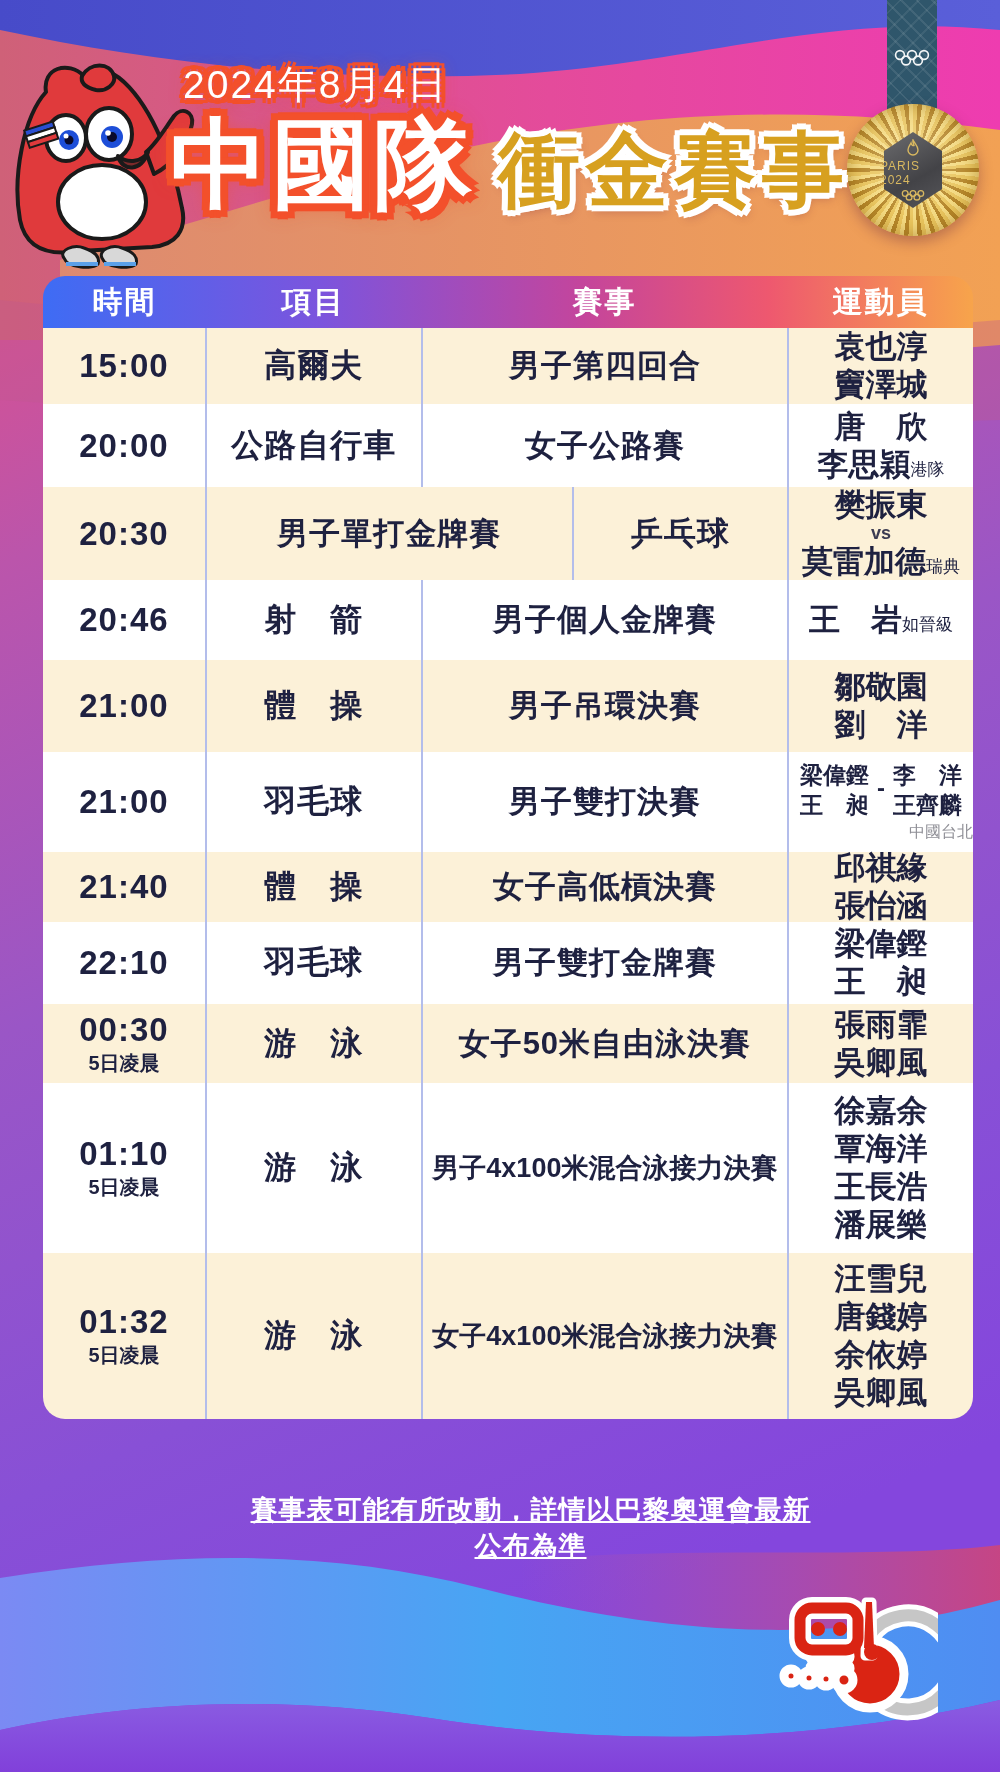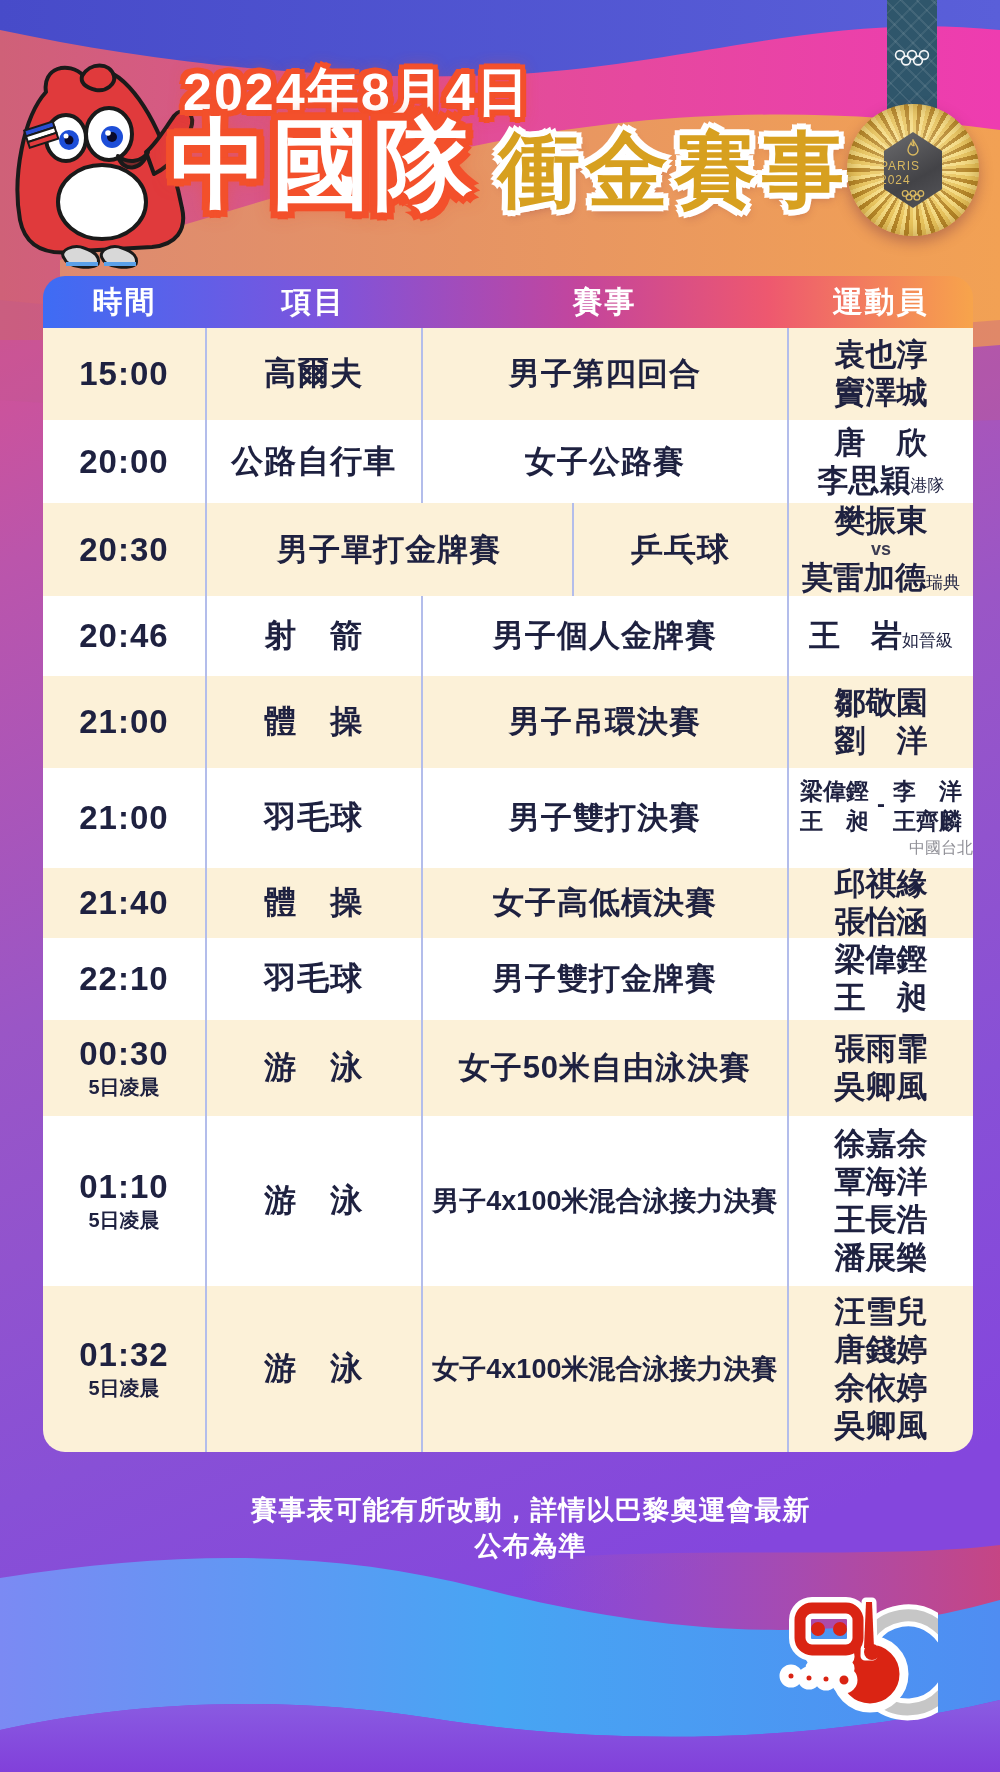--- a/index.html
+++ b/index.html
@@ -19,21 +19,21 @@
      background:repeating-conic-gradient(#e9c55e 0deg 4deg,#b6872a 4deg 8deg,#f4da80 8deg 12deg);
      box-shadow:0 6px 14px rgba(90,30,60,.35), inset 0 0 18px rgba(120,80,10,.45);}
   #medal-shine{position:absolute;inset:0;border-radius:50%;
      background:radial-gradient(circle at 50% 42%,rgba(255,255,255,.30),rgba(255,255,255,0) 62%);}
   #medal-hex{position:absolute;left:33px;top:28px;width:66px;height:76px;
      clip-path:polygon(50% 0%,94% 25%,94% 75%,50% 100%,6% 75%,6% 25%);
      background:linear-gradient(150deg,#6e6e70,#434347 60%,#57575b);
      display:flex;flex-direction:column;align-items:center;justify-content:center;gap:2px;}
   #medal-hex .paris-label{font-size:12px;letter-spacing:1px;color:#d8b860;font-weight:normal;}
   
-  #date-title{position:absolute;left:183px;top:58px;z-index:4;font-size:52px;font-weight:bold;color:#fff;letter-spacing:2px;
+  #date-title{position:absolute;left:183px;top:58px;z-index:4;font-size:39px;font-weight:normal;color:#fff;letter-spacing:2px;
      text-shadow:-5px -5px 0 #f3502b,5px -5px 0 #f3502b,-5px 5px 0 #f3502b,5px 5px 0 #f3502b,
                  -6px 0 0 #f3502b,6px 0 0 #f3502b,0 -6px 0 #f3502b,0 6px 0 #f3502b,0 0 16px rgba(243,80,43,.85);}
   #main-title-row{position:absolute;left:170px;top:100px;z-index:4;display:flex;align-items:center;gap:22px;}
   #title-main{font-size:98px;font-weight:bold;color:#fff;letter-spacing:4px;
      text-shadow:-7px -7px 0 #f3502b,7px -7px 0 #f3502b,-7px 7px 0 #f3502b,7px 7px 0 #f3502b,
                  -8px 0 0 #f3502b,8px 0 0 #f3502b,0 -8px 0 #f3502b,0 8px 0 #f3502b,0 0 20px rgba(243,80,43,.9);}
   #title-accent{font-size:82px;font-weight:bold;color:#d7a01f;letter-spacing:6px;margin-top:10px;
      text-shadow:-5px -5px 0 #fff,5px -5px 0 #fff,-5px 5px 0 #fff,5px 5px 0 #fff,
                  -6px 0 0 #fff,6px 0 0 #fff,0 -6px 0 #fff,0 6px 0 #fff,3px 6px 10px rgba(120,40,60,.35);}
   
@@ -57,21 +57,21 @@
   .ath-name{font-size:31px;font-weight:bold;}
   .ath-suffix{font-size:17px;font-weight:normal;}
   .ath-vs{font-size:18px;font-weight:600;color:#3c3c52;line-height:1.1;}
   .pair-wrap{display:flex;align-items:center;gap:8px;}
   .pair-col{display:flex;flex-direction:column;line-height:1.3;}
   .pair-name{font-size:23px;font-weight:bold;white-space:nowrap;}
   .pair-sep{font-size:24px;font-weight:bold;margin-top:-6px;}
   .pair-note{font-size:16px;color:#8f8f96;margin-top:2px;align-self:flex-end;}
   
   #disclaimer{position:absolute;left:0;top:1492px;width:821px;text-align:center;z-index:4;
-     padding-left:240px;box-sizing:border-box;color:#fff;font-size:27px;font-weight:bold;letter-spacing:1px;}
+     padding-left:240px;box-sizing:border-box;color:#fff;font-size:27px;font-weight:bold;letter-spacing:1px;text-decoration:underline;}
   #brand-logo{position:absolute;left:778px;top:1596px;z-index:4;}
 </style>
 </head>
 <body>
 
 <div id="poster">
 
   <svg id="bg" width="1000" height="1772" viewBox="0 0 1000 1772">
     <defs>
       <linearGradient id="baseGrad" x1="0" y1="0" x2="0.25" y2="1">
@@ -188,21 +188,21 @@
   </div>
 
   <div id="schedule">
     <div id="schedule-header">
       <div class="hcell c-time">時間</div>
       <div class="hcell c-sport">項目</div>
       <div class="hcell c-event">賽事</div>
       <div class="hcell c-ath">運動員</div>
     </div>
     <div id="schedule-body">
-        <div class="srow cream" style="height: 92px;">
+        <div class="srow cream" style="height: 76px;">
     <div class="cell c-time">
       <div class="t-main">15:00</div>
     </div>
     <div class="cell c-sport">
       <div class="sport-text">高爾夫</div>
     </div>
     <div class="cell c-event">
       <div class="event-text">男子第四回合</div>
     </div>
     <div class="cell c-ath">
@@ -318,21 +318,21 @@
       <div class="sport-text">羽毛球</div>
     </div>
     <div class="cell c-event">
       <div class="event-text">男子雙打金牌賽</div>
     </div>
     <div class="cell c-ath">
             <div class="ath-line"><span class="ath-name">梁偉鏗</span></div>
             <div class="ath-line"><span class="ath-name">王　昶</span></div>
           </div>
   </div>
-        <div class="srow cream" style="height: 96px;">
+        <div class="srow cream" style="height: 79px;">
     <div class="cell c-time">
       <div class="t-main">00:30</div>
     <div class="t-note">5日凌晨</div>
           </div>
     <div class="cell c-sport">
       <div class="sport-text">游　泳</div>
     </div>
     <div class="cell c-event">
       <div class="event-text">女子50米自由泳決賽</div>
     </div>

